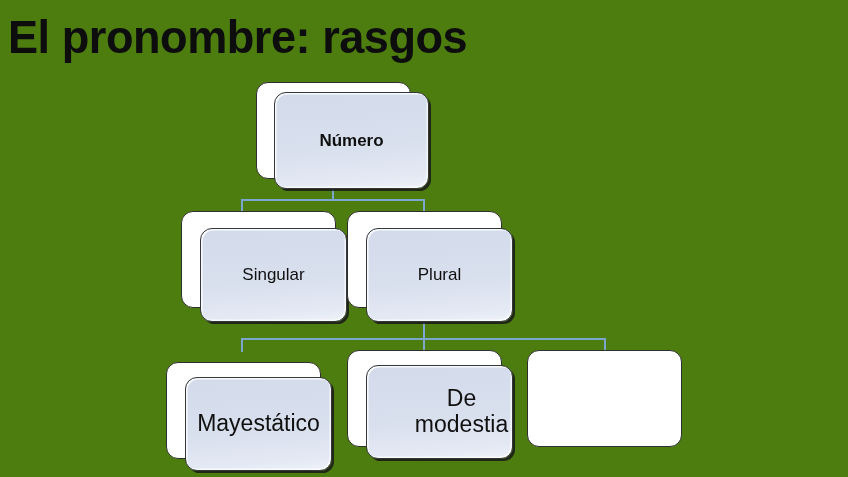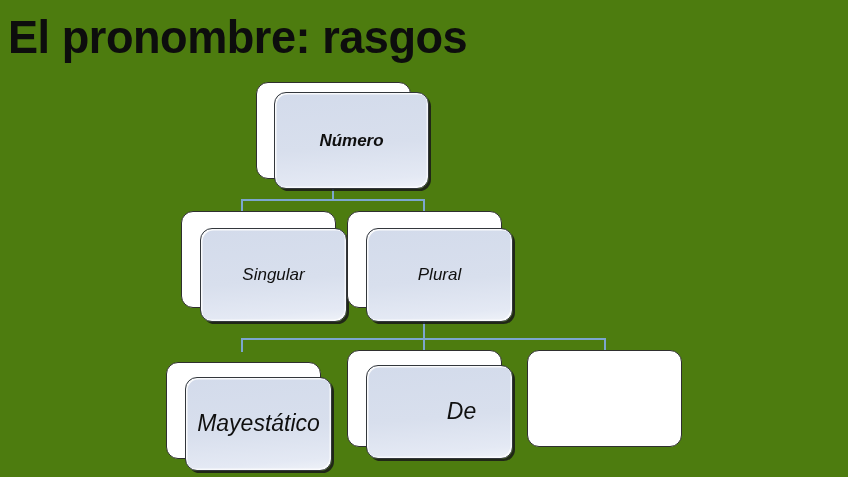--- a/index.html
+++ b/index.html
@@ -68,21 +68,20 @@
     display: flex;
     align-items: center;
     justify-content: center;
     text-align: center;
   }
   .card .label {
     color: #101010;
     font-family: "Liberation Sans", sans-serif;
     line-height: 1.12;
     padding: 0 6px;
-    font-style: italic;
   }
   .card.bold .label { font-weight: bold; }
 
   
   .lvl1 .label { font-size: 17px; }
   .lvl2 .label { font-size: 17px; }
   .lvl3 .label { font-size: 23px; }
 </style>
 </head>
 <body>
@@ -128,20 +127,21 @@
     <div class="card" style="left:185px; top:365px; width:147px; height:94px; pointer-events:auto;">
       <span class="label">Mayestático</span>
     </div>
   </div>
 
   <div class="node lvl3" style="left:0; top:0; width:848px; height:477px; pointer-events:none;">
     <div class="ghost" style="left:347px; top:350px; width:155px; height:97px;"></div>
     <div class="card" style="left:366px; top:365px; width:147px; height:94px; pointer-events:auto;padding-left:44px;">
       <span class="label">
         <span>De</span><br>
+        <span>modestia</span>
       </span>
     </div>
   </div>
 
   <div class="node lvl3" style="left:0; top:0; width:848px; height:477px; pointer-events:none;">
     <div class="ghost" style="left:527px; top:350px; width:155px; height:97px;"></div>
   </div>
 
 </div>
 

